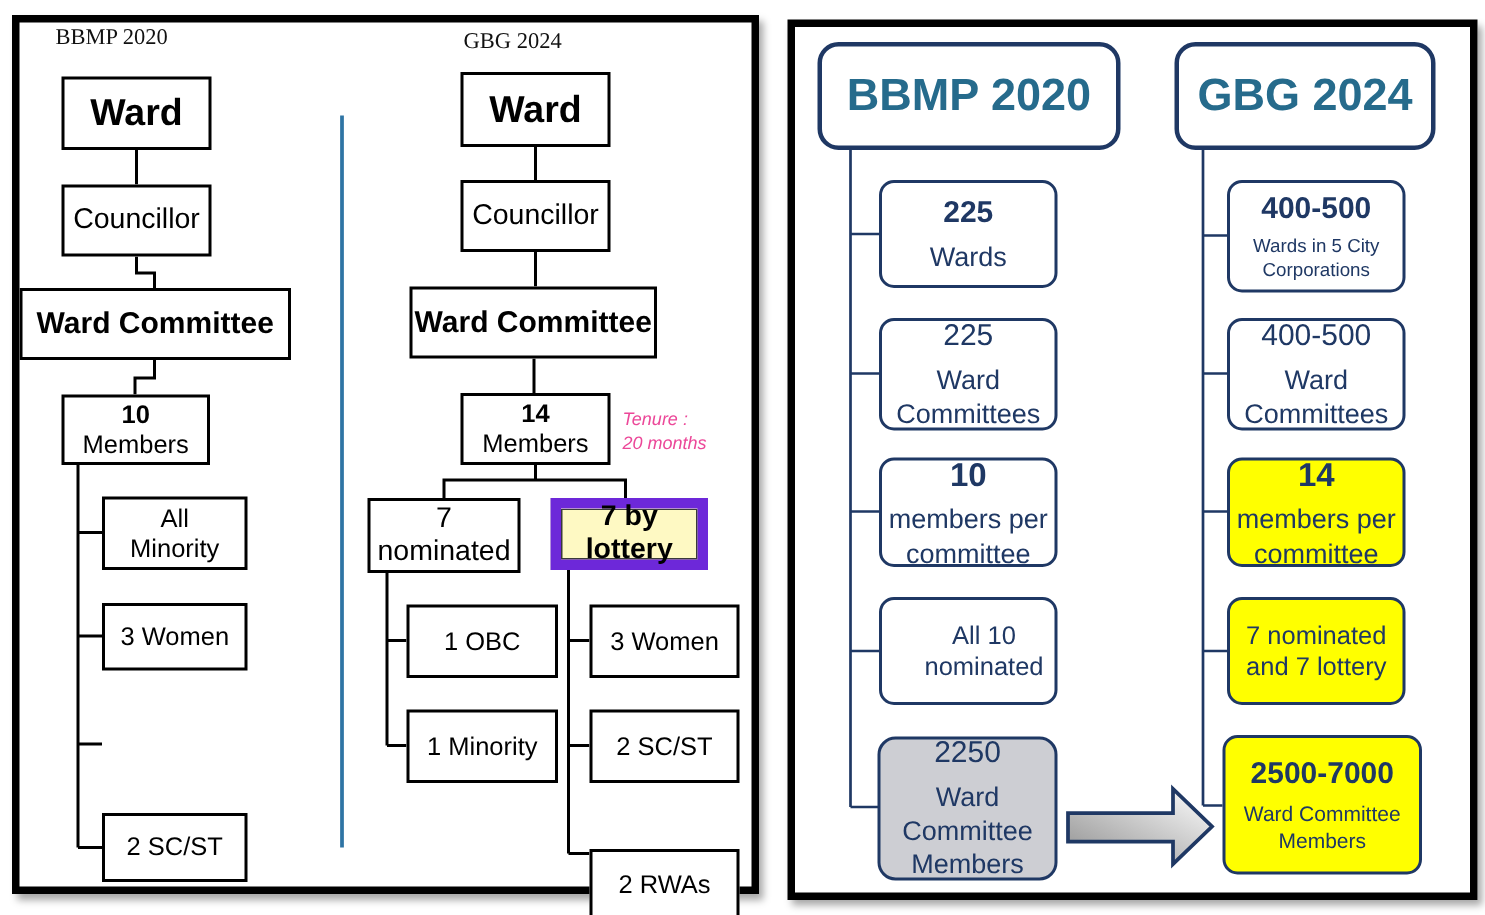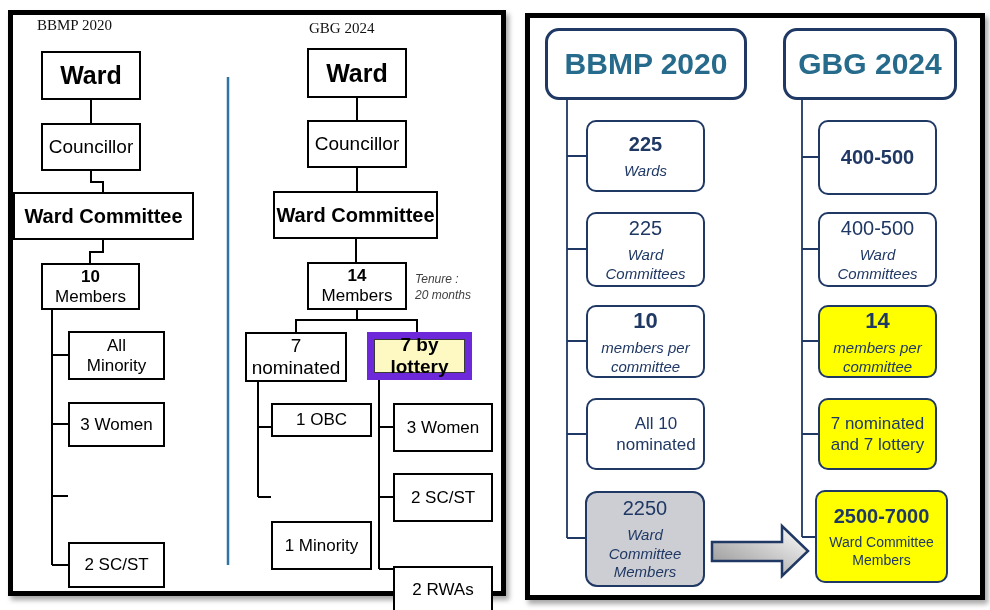--- a/index.html
+++ b/index.html
@@ -19,35 +19,35 @@
           white-space:nowrap;}
   .f-ward{font-size:25px;font-weight:bold;}
   .f-plain19{font-size:19px;}
   .f-cmte{font-size:20px;font-weight:bold;}
   .f-child{font-size:17px;}
   .val-b{font-size:17px;font-weight:bold;}
   .val-r{font-size:17px;}
   .lottery{background:#fef9c3;border:7px solid #6d28d9;box-shadow:inset 0 0 0 1px #3a3a3a;
            font-size:19px;font-weight:bold;}
   .nominated{font-size:19px;}
-  .tenure{position:absolute;font-size:12px;font-style:italic;color:#404040;
+  .tenure{position:absolute;font-size:12px;font-style:italic;color:#ec4899;
           white-space:pre-line;line-height:1.3;}
 
   
   .rbox{position:absolute;box-sizing:border-box;background:#fff;border:2px solid #1f3864;
         border-radius:10px;display:flex;flex-direction:column;align-items:center;
         justify-content:center;gap:5px;text-align:center;color:#1f3864;line-height:1.25;
         white-space:pre-line;}
   .rheader{border-radius:14px;border-width:3px;font-size:30px;font-weight:600;color:#266b8c;}
   .yellow{background:#ffff00;}
   .grayfill{background:#cdced3;border-radius:12px;}
   .rv20b{font-size:20px;font-weight:bold;}
   .rv20{font-size:20px;}
   .rv22b{font-size:22px;font-weight:bold;}
-  .rl15{font-size:15px;font-style:italic;}
+  .rl15{font-size:18px;}
   .rl12{font-size:12.5px;}
   .rl14{font-size:14px;}
   .rt17{font-size:17px;}
 </style>
 </head>
 <body>
 
 <div id="stage">
 
   <div id="left-panel" class="panel">
@@ -87,22 +87,22 @@
     <div class="lbox" style="left:294px;top:247px;width:100px;height:48px;">
       <span class="val-b">14</span>
       <span class="val-r">Members</span>
     </div>
     <div class="tenure" style="left:402px;top:257px;">Tenure :
 20 months</div>
     <div class="lbox nominated" style="left:232px;top:317px;width:102px;height:50px;">7
 nominated</div>
     <div class="lbox lottery" style="left:354px;top:317px;width:105px;height:48px;">7 by
 lottery</div>
-    <div class="lbox f-child" style="left:258px;top:388px;width:101px;height:34px;text-align:right;">1 OBC</div>
-    <div class="lbox f-child" style="left:258px;top:458px;width:101px;height:49px;margin-top:48px;">1 Minority</div>
+    <div class="lbox f-child" style="left:258px;top:388px;width:101px;height:49px;text-align:right;">1 OBC</div>
+    <div class="lbox f-child" style="left:258px;top:458px;width:101px;height:49px;">1 Minority</div>
     <div class="lbox f-child" style="left:380px;top:388px;width:100px;height:49px;">3 Women</div>
     <div class="lbox f-child" style="left:380px;top:458px;width:100px;height:49px;">2 SC/ST</div>
     <div class="lbox f-child" style="left:380px;top:551px;width:100px;height:48px;">2 RWAs</div>
   </div>
 
   <div id="right-panel" class="panel">
 
     <svg class="conn" width="450" height="577" viewBox="0 0 450 577">
       <defs>
         <linearGradient id="arrowGrad" x1="0" y1="1" x2="1" y2="0">
@@ -136,20 +136,22 @@
 nominated</div>
     <div class="rbox grayfill" style="left:55px;top:473px;width:120px;height:96px;border-width:2.5px;">
       <span class="rv20">2250</span>
       <span class="rl15">Ward
 Committee
 Members</span>
     </div>
 
     <div class="rbox" style="left:288px;top:102px;width:119px;height:75px;">
       <span class="rv20b">400-500</span>
+      <span class="rl12">Wards in 5 City
+Corporations</span>
     </div>
     <div class="rbox" style="left:288px;top:194px;width:119px;height:75px;">
       <span class="rv20">400-500</span>
       <span class="rl15">Ward
 Committees</span>
     </div>
     <div class="rbox yellow" style="left:288px;top:287px;width:119px;height:73px;">
       <span class="rv22b">14</span>
       <span class="rl15">members per
 committee</span>

